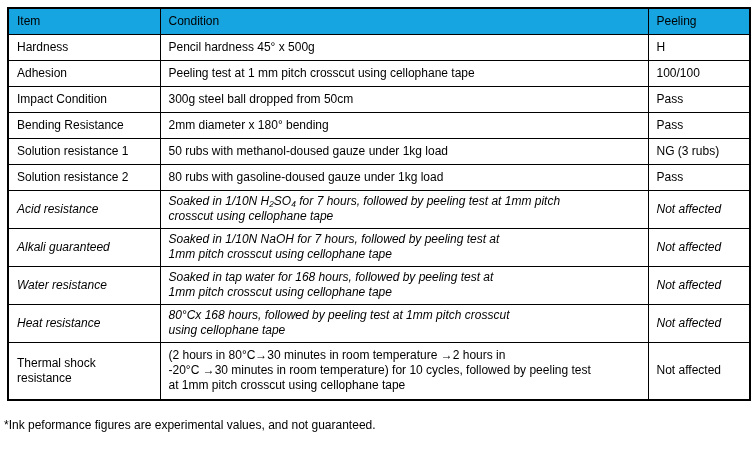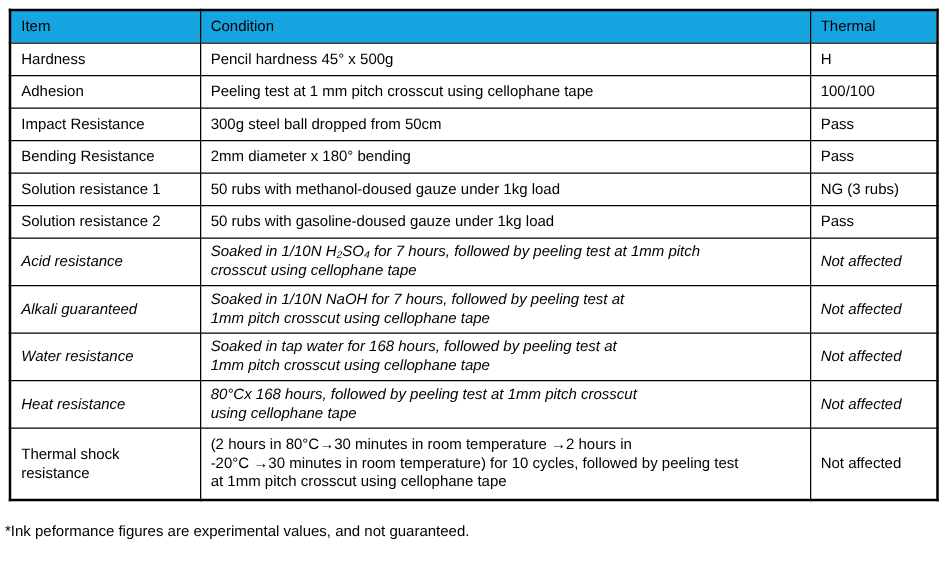--- a/index.html
+++ b/index.html
@@ -56,52 +56,52 @@
   <table class="spec">
     <colgroup>
       <col style="width:152px">
       <col style="width:488px">
       <col style="width:102px">
     </colgroup>
     <thead>
       <tr class="r1">
         <th>Item</th>
         <th>Condition</th>
-        <th>Thermal</th>
+        <th>Peeling</th>
       </tr>
     </thead>
     <tbody>
       <tr class="r1">
         <td class="c-item">Hardness</td>
         <td class="c-cond">Pencil hardness 45° x 500g</td>
         <td class="c-res">H</td>
       </tr>
       <tr class="r1">
         <td class="c-item">Adhesion</td>
         <td class="c-cond">Peeling test at 1 mm pitch crosscut using cellophane tape</td>
         <td class="c-res">100/100</td>
       </tr>
       <tr class="r1">
-        <td class="c-item">Impact Resistance</td>
+        <td class="c-item">Impact Condition</td>
         <td class="c-cond">300g steel ball dropped from 50cm</td>
         <td class="c-res">Pass</td>
       </tr>
       <tr class="r1">
         <td class="c-item">Bending Resistance</td>
         <td class="c-cond">2mm diameter x 180° bending</td>
         <td class="c-res">Pass</td>
       </tr>
       <tr class="r1">
         <td class="c-item">Solution resistance 1</td>
         <td class="c-cond">50 rubs with methanol-doused gauze under 1kg load</td>
         <td class="c-res">NG (3 rubs)</td>
       </tr>
       <tr class="r1">
         <td class="c-item">Solution resistance 2</td>
-        <td class="c-cond">50 rubs with gasoline-doused gauze under 1kg load</td>
+        <td class="c-cond">80 rubs with gasoline-doused gauze under 1kg load</td>
         <td class="c-res">Pass</td>
       </tr>
       <tr class="r2">
         <td class="c-item">Acid resistance</td>
         <td class="c-cond">Soaked in 1/10N H₂SO₄ for 7 hours, followed by peeling test at 1mm pitch
 crosscut using cellophane tape</td>
         <td class="c-res">Not affected</td>
       </tr>
       <tr class="r2">
         <td class="c-item">Alkali guaranteed</td>

